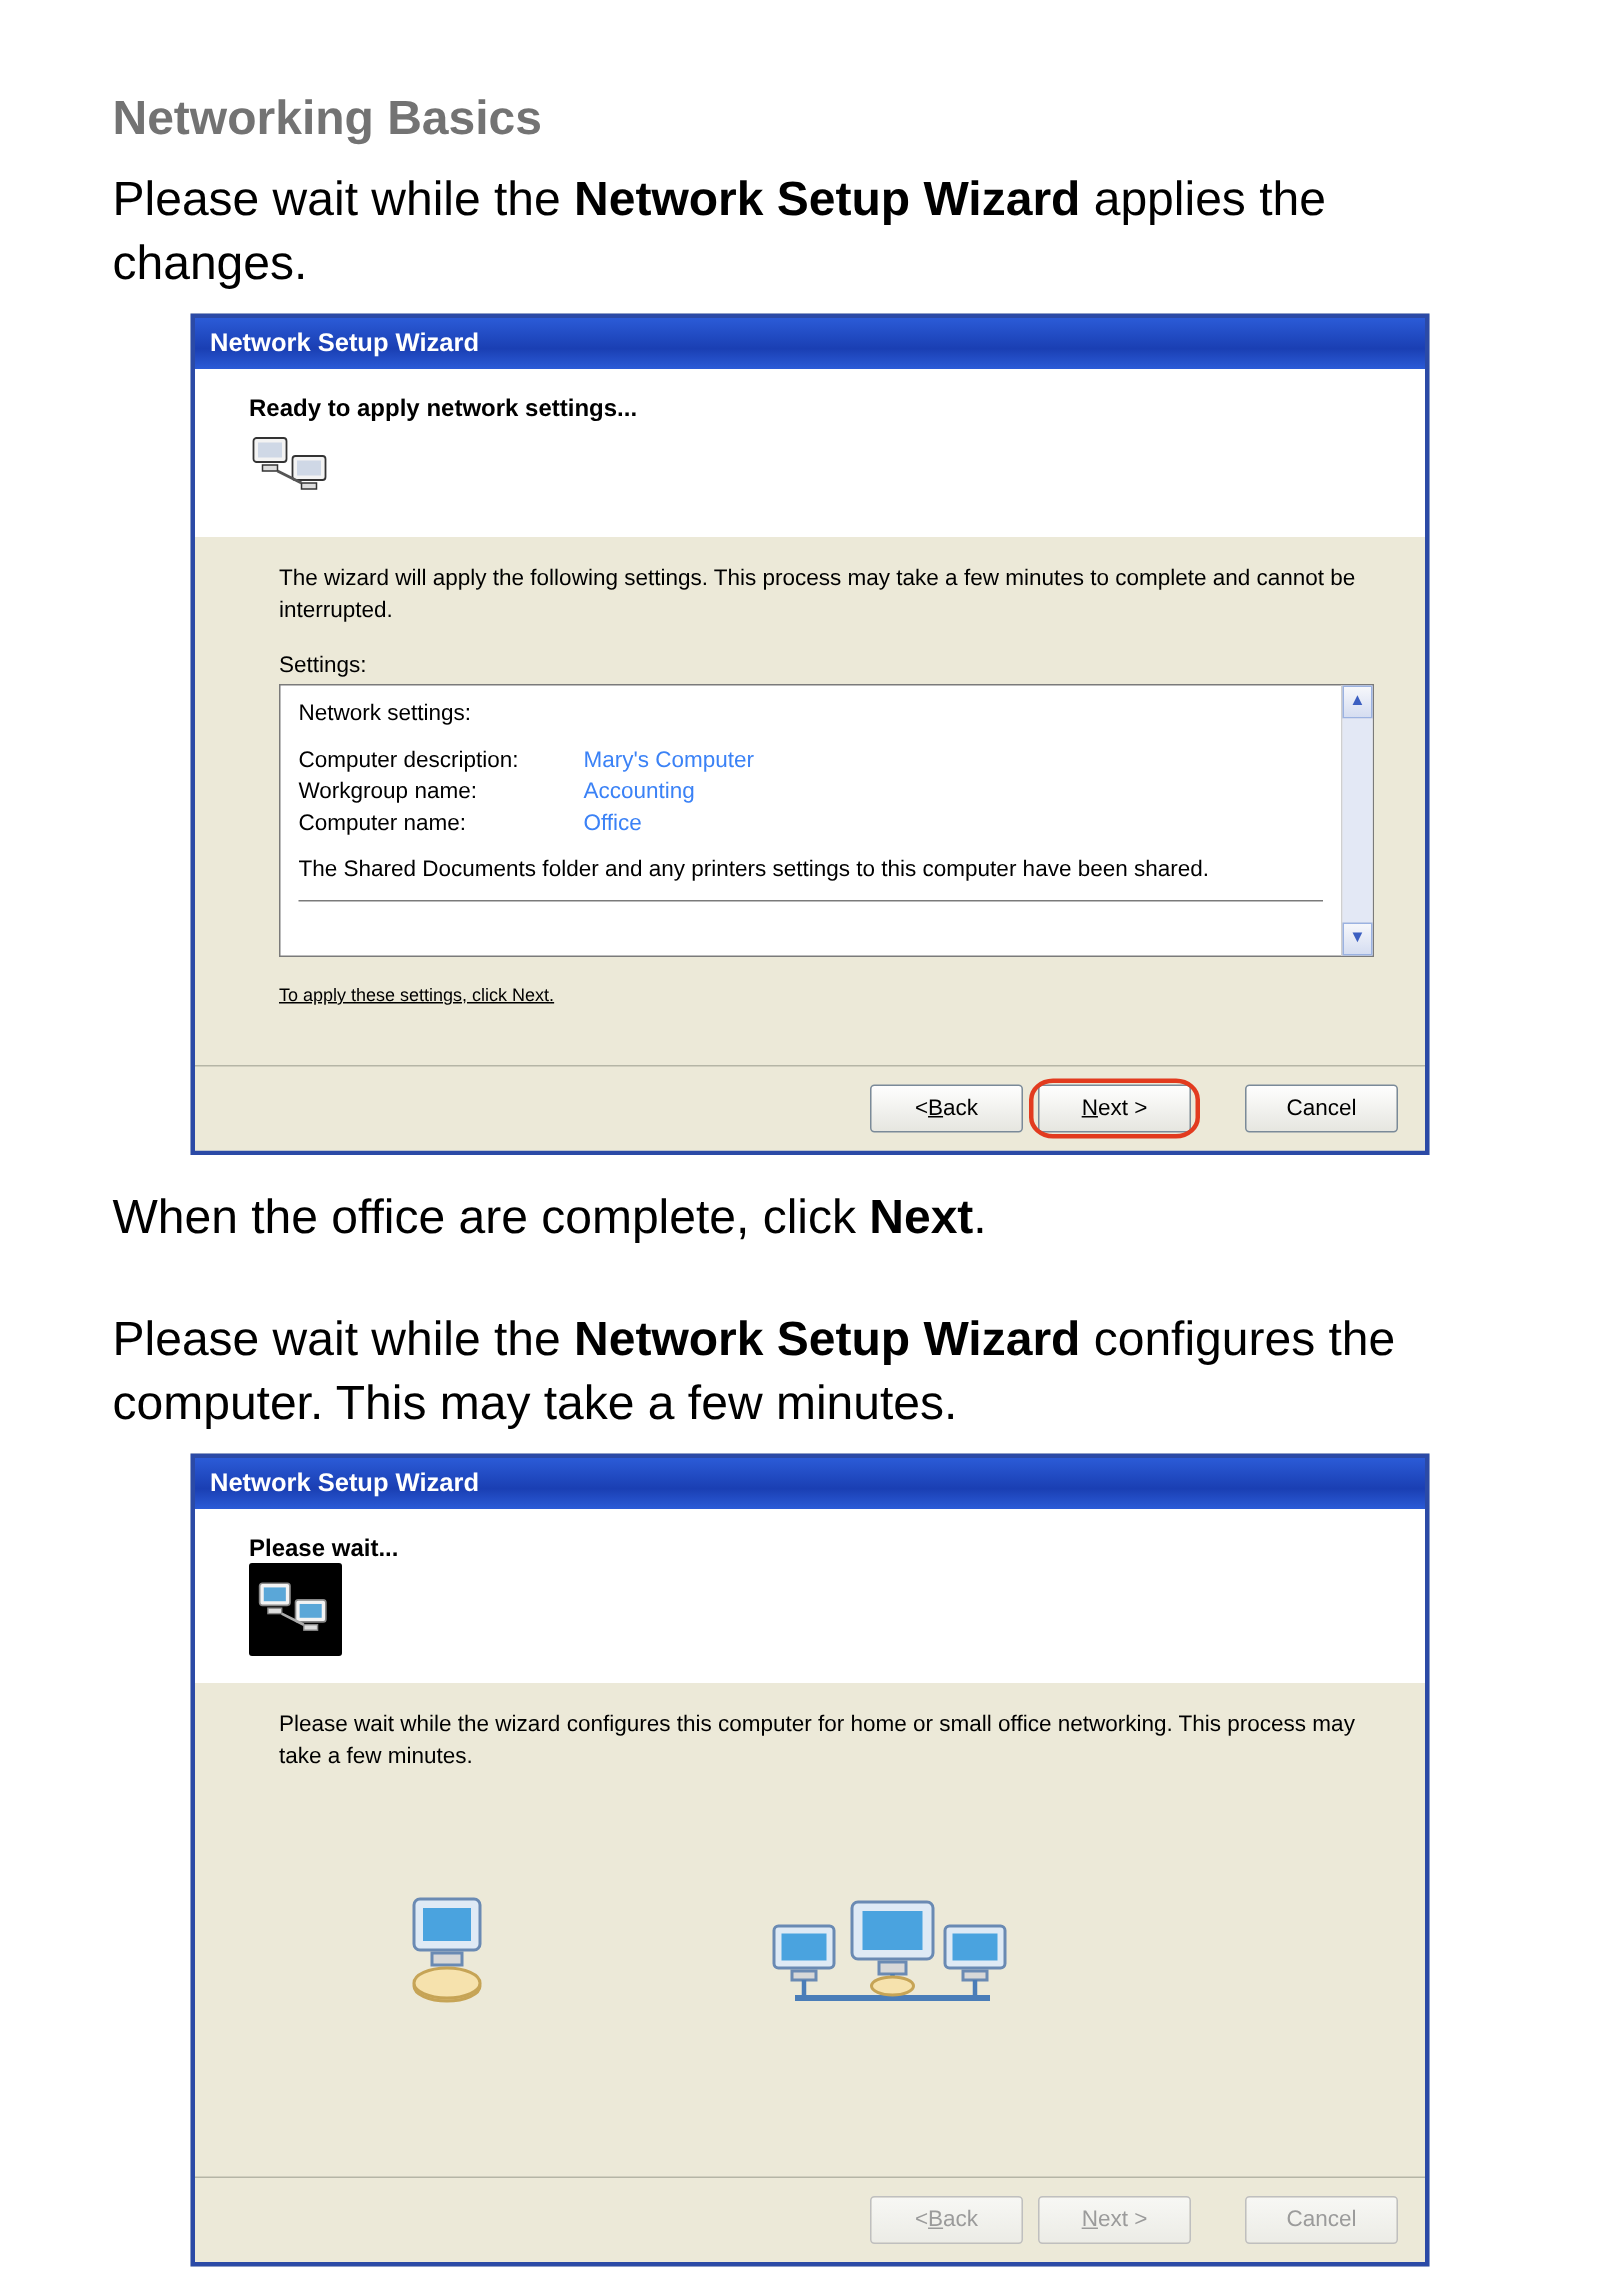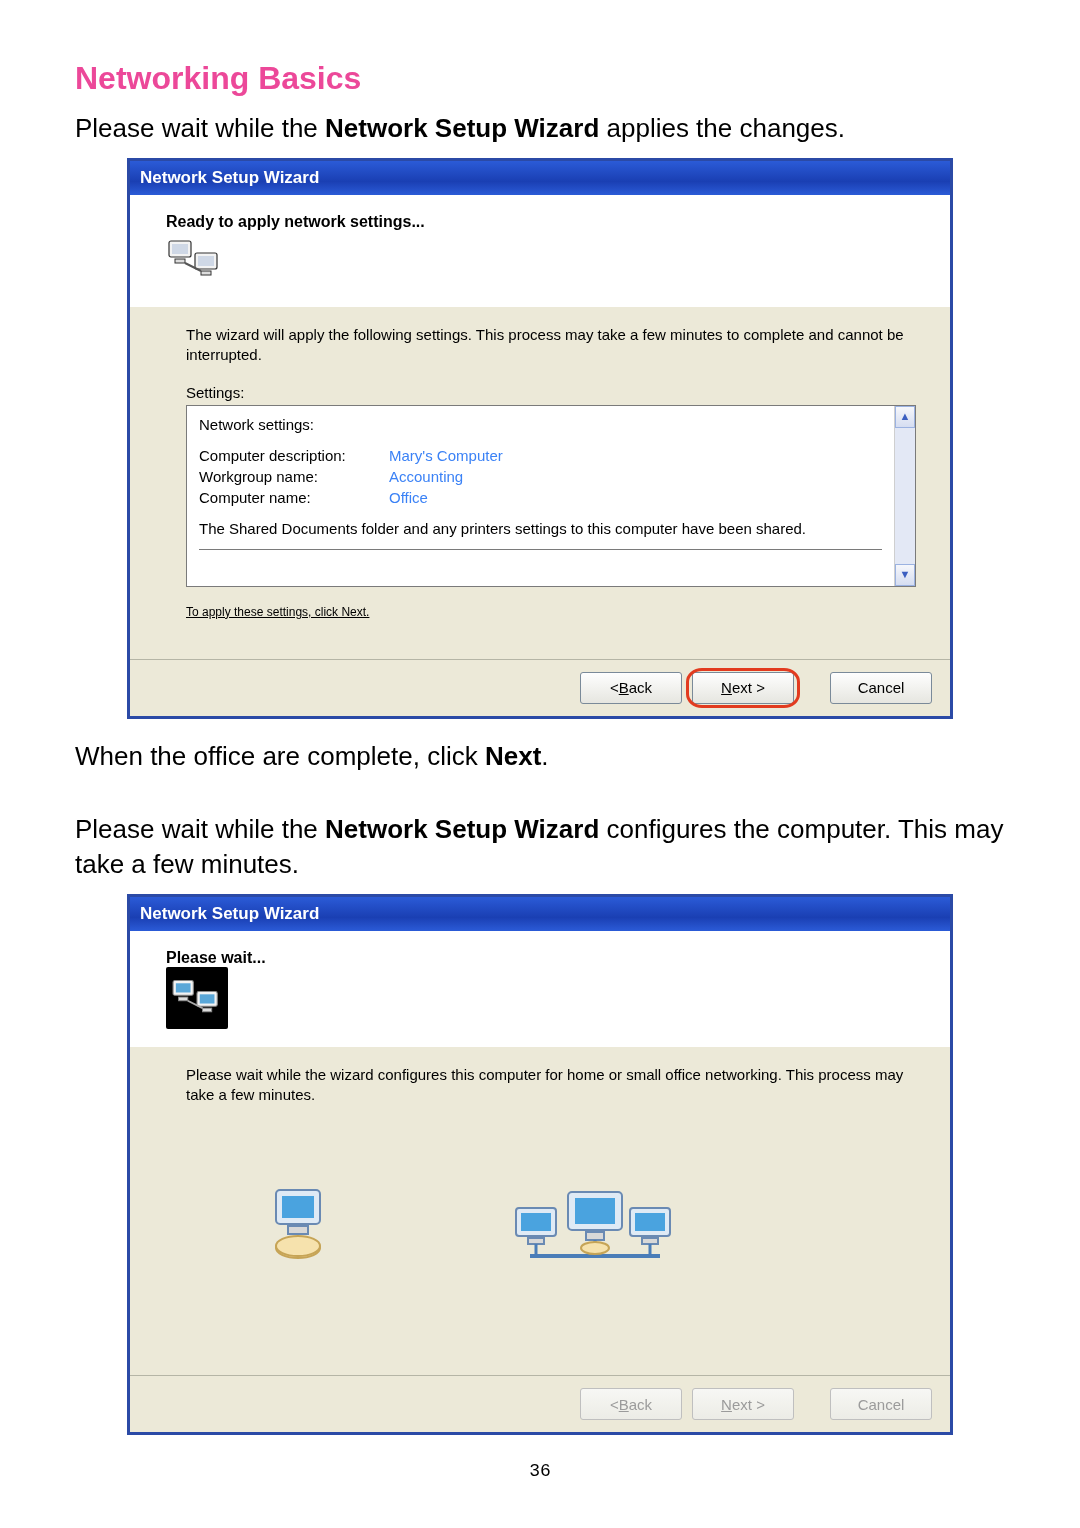--- a/index.html
+++ b/index.html
@@ -1,19 +1,19 @@
 <!DOCTYPE html>
 <html><head>
 <meta charset="utf-8">
 <style>
   html,body{margin:0;padding:0;background:#fff;}
   body{width:1080px;height:1528px;font-family:Arial,Helvetica,sans-serif;color:#000;}
   .page{padding:60px 75px 40px 75px;}
-  .section-title{color:#ec4899;font-size:32px;font-weight:bold;margin:0 0 14px 0;}
-  .body-text{font-size:26px;line-height:1.35;margin:0 0 12px 0;}
+  .section-title{color:#737373;font-size:32px;font-weight:bold;margin:0 0 14px 0;}
+  .body-text{font-size:32px;line-height:1.35;margin:0 0 12px 0;}
   .body-text b{font-weight:bold;}
   .wiz-wrap{display:flex;justify-content:center;margin:8px 0 20px 0;}
   .wizard{width:820px;border:3px solid #2b4aa6;background:#ece9d8;font-family:Tahoma,Arial,sans-serif;font-size:15px;color:#000;}
   .titlebar{background:linear-gradient(to bottom,#2b5bd7 0%,#1a3fb3 60%,#2b5bd7 100%);color:#fff;height:34px;display:flex;align-items:center;padding:0 10px;font-weight:bold;font-size:17px;}
   .header{background:#fff;display:flex;align-items:flex-start;padding:14px 18px 18px 36px;flex-direction:column;}
   .header-text{flex:1;font-weight:bold;font-size:16px;padding-top:4px;}
   .header-icon{width:58px;height:54px;flex:0 0 58px;display:flex;align-items:center;justify-content:center;}
   .header-icon svg{display:block;}
   .content{padding:18px 34px 12px 56px;min-height:260px;}
   .intro{margin:0 0 18px 0;font-size:15px;line-height:1.35;}

